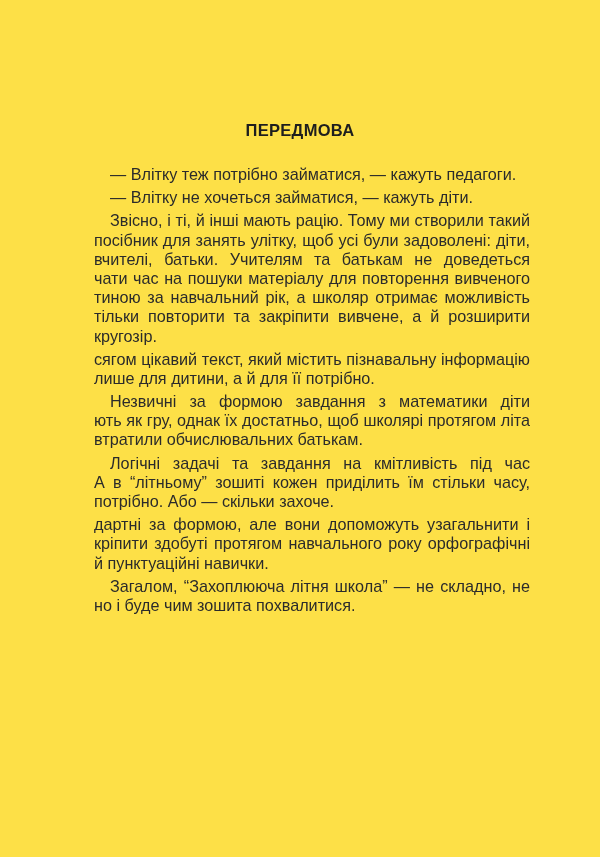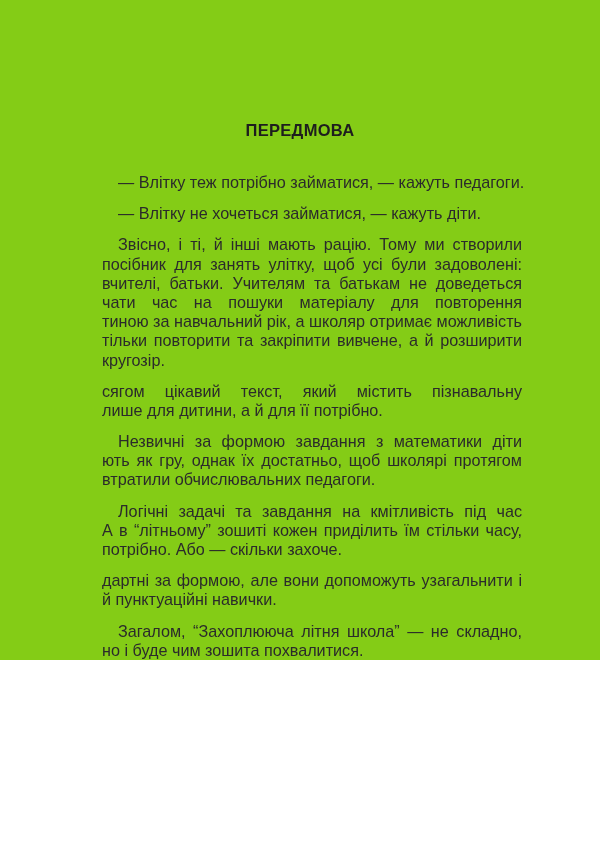--- a/index.html
+++ b/index.html
@@ -11,22 +11,22 @@
       width: 600px;
       height: 857px;
       position: relative;
       overflow: hidden;
       color: #2a2a2a;
       font-family: "Liberation Sans", sans-serif;
     }
     .page {
       position: absolute;
       left: 0; top: 0;
-      width: 600px; height: 660px;
-      background: #84cc16;
+      width: 600px; height: 857px;
+      background: #fde047;
     }
     .title {
       position: absolute;
       top: 121px;
       left: 0;
       width: 600px;
       text-align: center;
       font-weight: bold;
       font-size: 16.5px;
       letter-spacing: 0.3px;
@@ -50,21 +50,21 @@
     .line.justify {
       text-align: justify;
       text-align-last: justify;
       white-space: normal;
       overflow: hidden;
     }
     .line.indent {
       padding-left: 16px;
     }
     .para {
-      margin: 12px;
+      margin: 4px;
     }
   </style>
 </head>
 <body>
 
 <div class="page">
   <h1 class="title">ПЕРЕДМОВА</h1>
 
   <div class="body-text">
 
@@ -87,31 +87,32 @@
     </div>
 
     <div class="para">
       <span class="line justify">сягом цікавий текст, який містить пізнавальну інформацію не</span>
       <span class="line">лише для дитини, а й для її потрібно.</span>
     </div>
 
     <div class="para">
       <span class="line indent justify">Незвичні за формою завдання з математики діти сприйма–</span>
       <span class="line justify">ють як гру, однак їх достатньо, щоб школярі протягом літа не</span>
-      <span class="line">втратили обчислювальних педагоги.</span>
+      <span class="line">втратили обчислювальних батькам.</span>
     </div>
 
     <div class="para">
       <span class="line indent justify">Логічні задачі та завдання на кмітливість під час звичай–</span>
       <span class="line justify">А в “літньому” зошиті кожен приділить їм стільки часу, скільки</span>
       <span class="line">потрібно. Або — скільки захоче.</span>
     </div>
 
     <div class="para">
       <span class="line justify">дартні за формою, але вони допоможуть узагальнити і за–</span>
+      <span class="line justify">кріпити здобуті протягом навчального року орфографічні</span>
       <span class="line">й пунктуаційні навички.</span>
     </div>
 
     <div class="para">
       <span class="line indent justify">Загалом, “Захоплююча літня школа” — не складно, не нуд–</span>
       <span class="line">но і буде чим зошита похвалитися.</span>
     </div>
   </div>
 </div>
 

